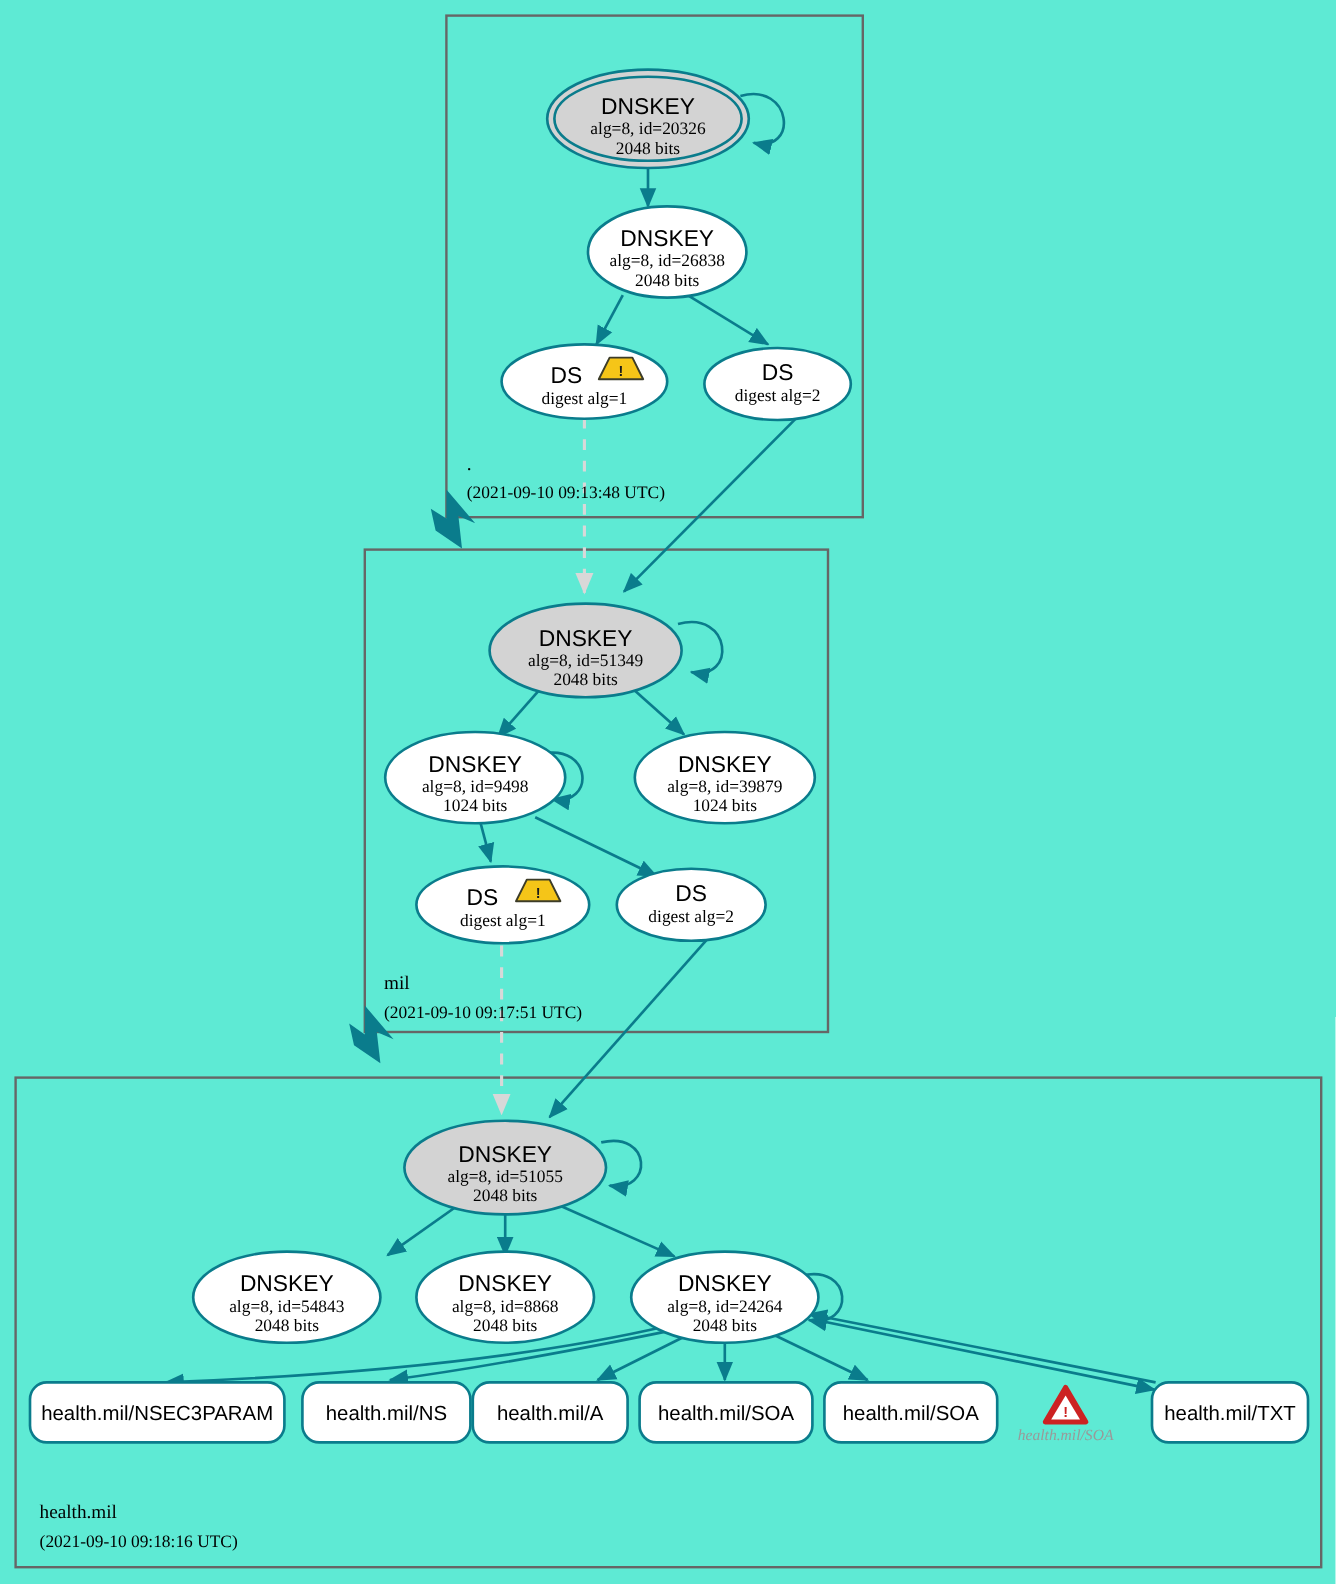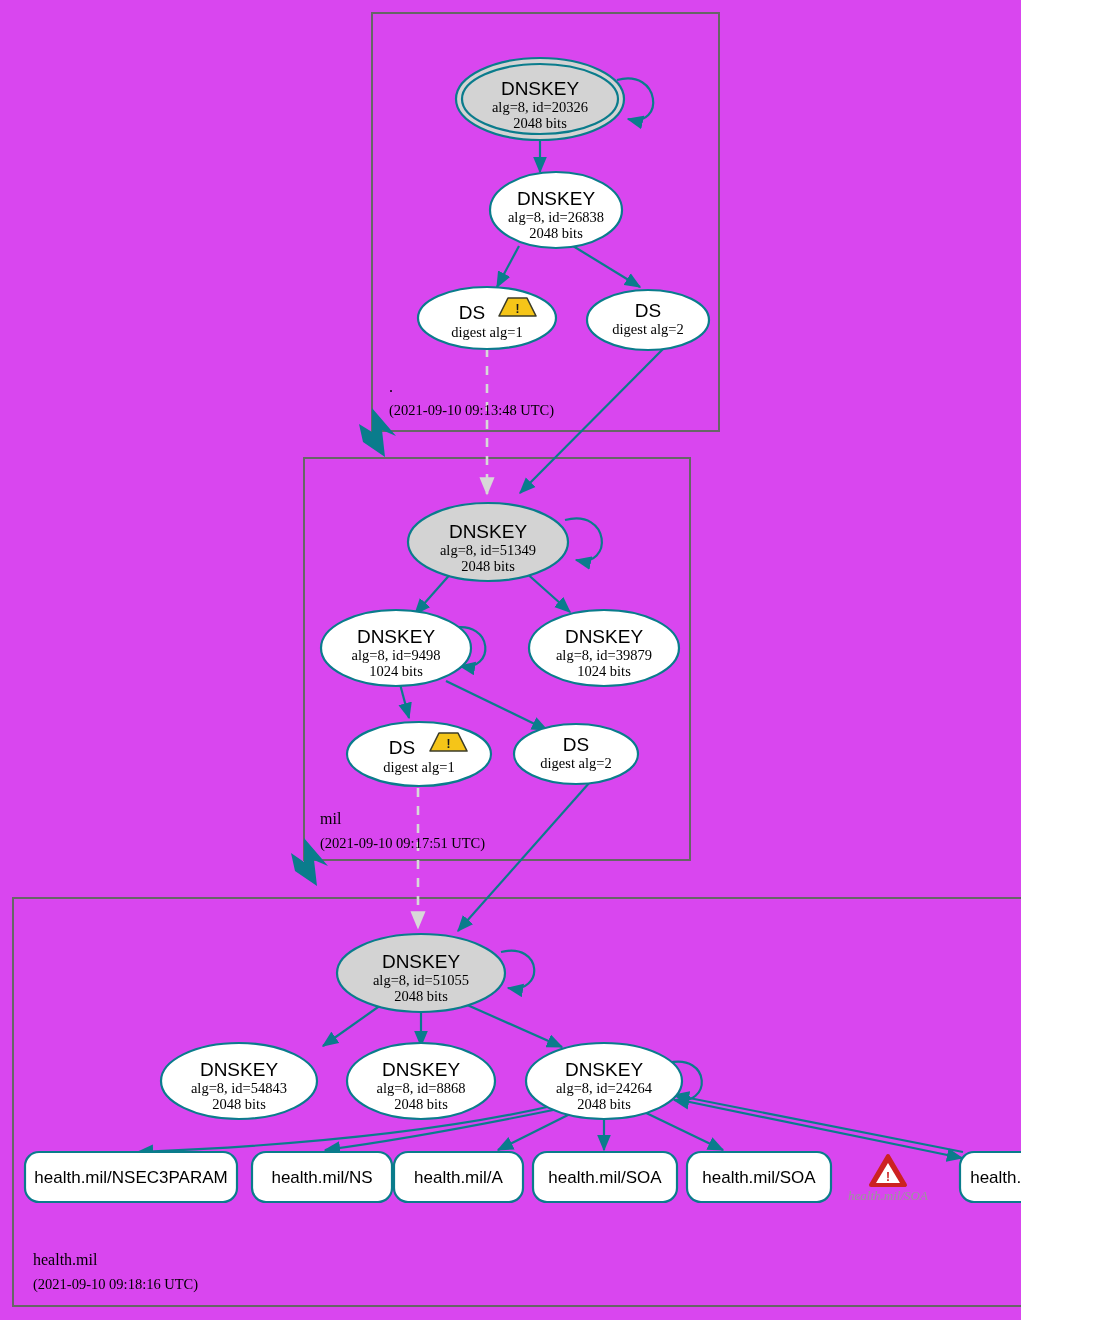--- a/index.html
+++ b/index.html
@@ -2,23 +2,23 @@
 <html><head>
 <meta charset="utf-8">
 <style>
   html, body {
     margin: 0;
     padding: 0;
     background: #ffffff;
   }
   #canvas {
     position: relative;
-    width: 1021px;
+    width: 1113px;
     height: 1320px;
-    background: #d946ef;
+    background: #5eead4;
     font-family: "Liberation Sans", sans-serif;
     overflow: hidden;
   }
   svg#graph {
     position: absolute;
     left: 0;
     top: 0;
     width: 1113px;
     height: 1320px;
   }

